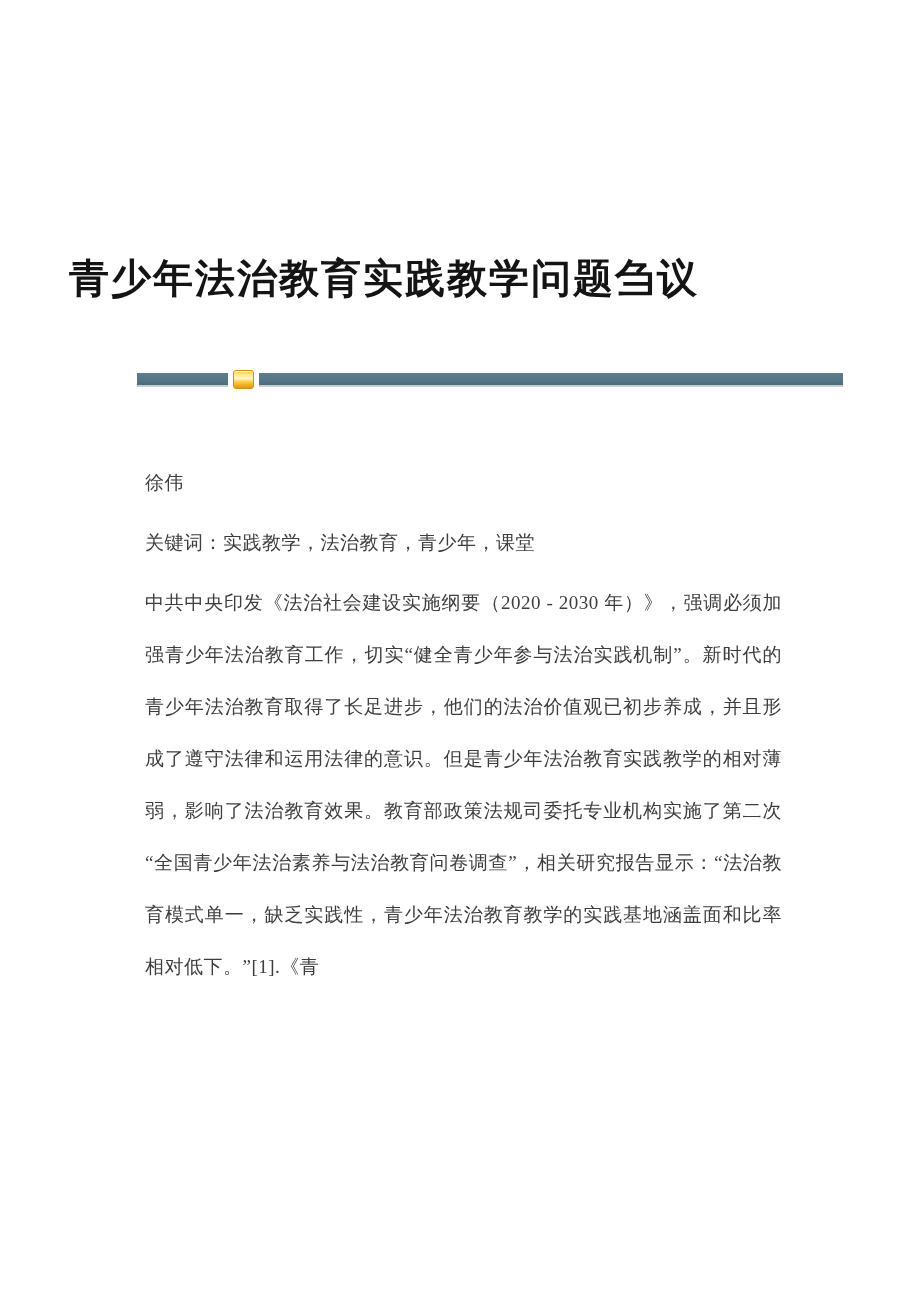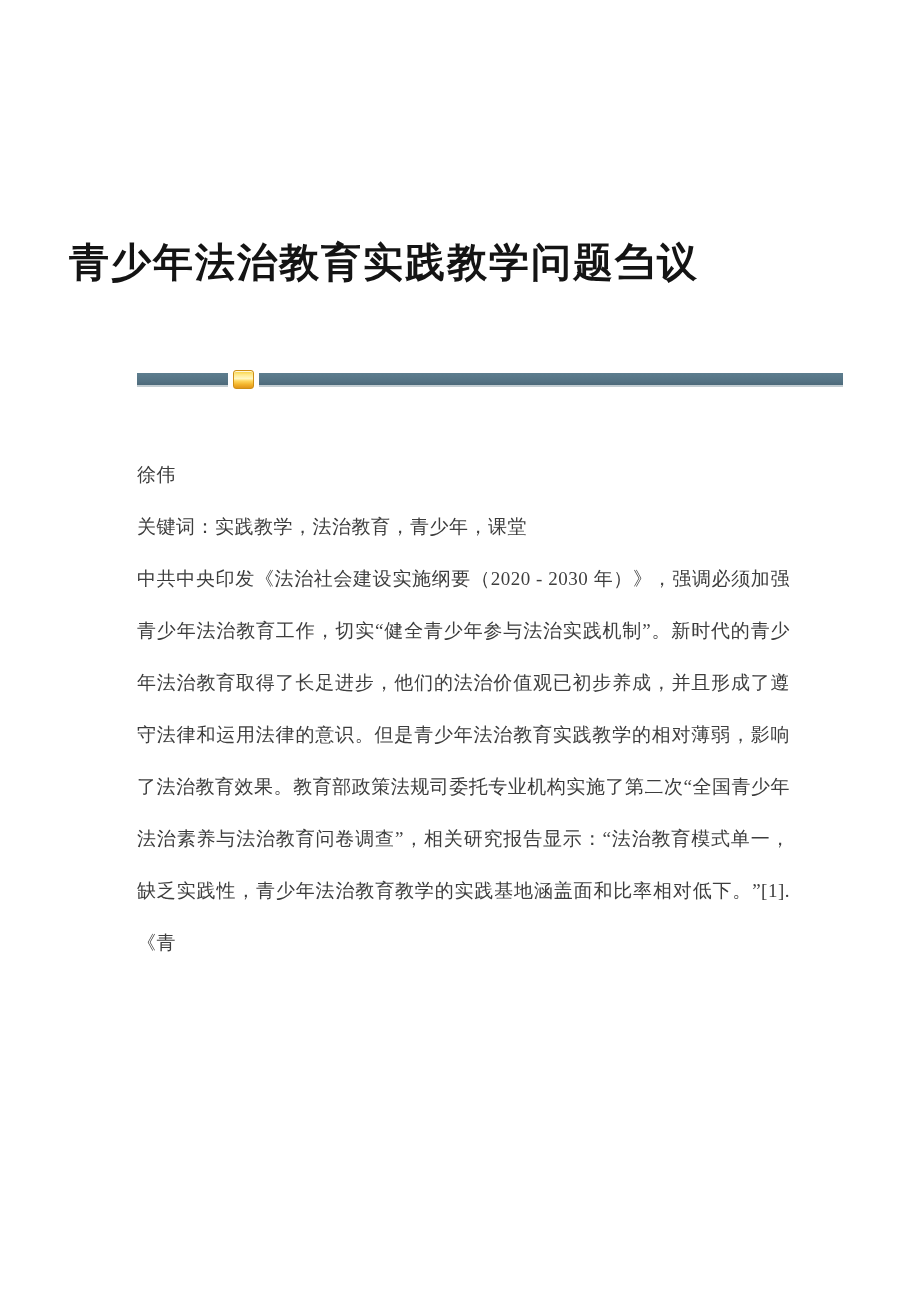--- a/index.html
+++ b/index.html
@@ -7,21 +7,21 @@
     position: relative;
     width: 920px;
     height: 1302px;
     background: #ffffff;
     overflow: hidden;
     font-family: "Liberation Serif", "DejaVu Serif", serif;
     color: #3a3a3a;
   }
   .doc-title {
     position: absolute;
-    top: 206px;
+    top: 222px;
     left: 0;
     width: 768px;
     text-align: center;
     font-size: 40px;
     line-height: 60px;
     font-weight: bold;
     color: #141414;
     letter-spacing: 2px;
   }
   .divider {
@@ -61,21 +61,21 @@
     top: 449px;
     left: 137px;
     width: 653px;
     font-size: 19px;
     line-height: 52px;
     text-align: justify;
     text-justify: inter-ideograph;
     letter-spacing: 0.5px;
     color: #3d3d3d;
   }
-  .content p { margin: 0; }
+  .content p { margin: 8px; }
 </style>
 </head>
 <body>
 
 <div class="page">
 
   <h1 class="doc-title">青少年法治教育实践教学问题刍议</h1>
 
   <div class="divider">
     <span class="bar left"></span>

